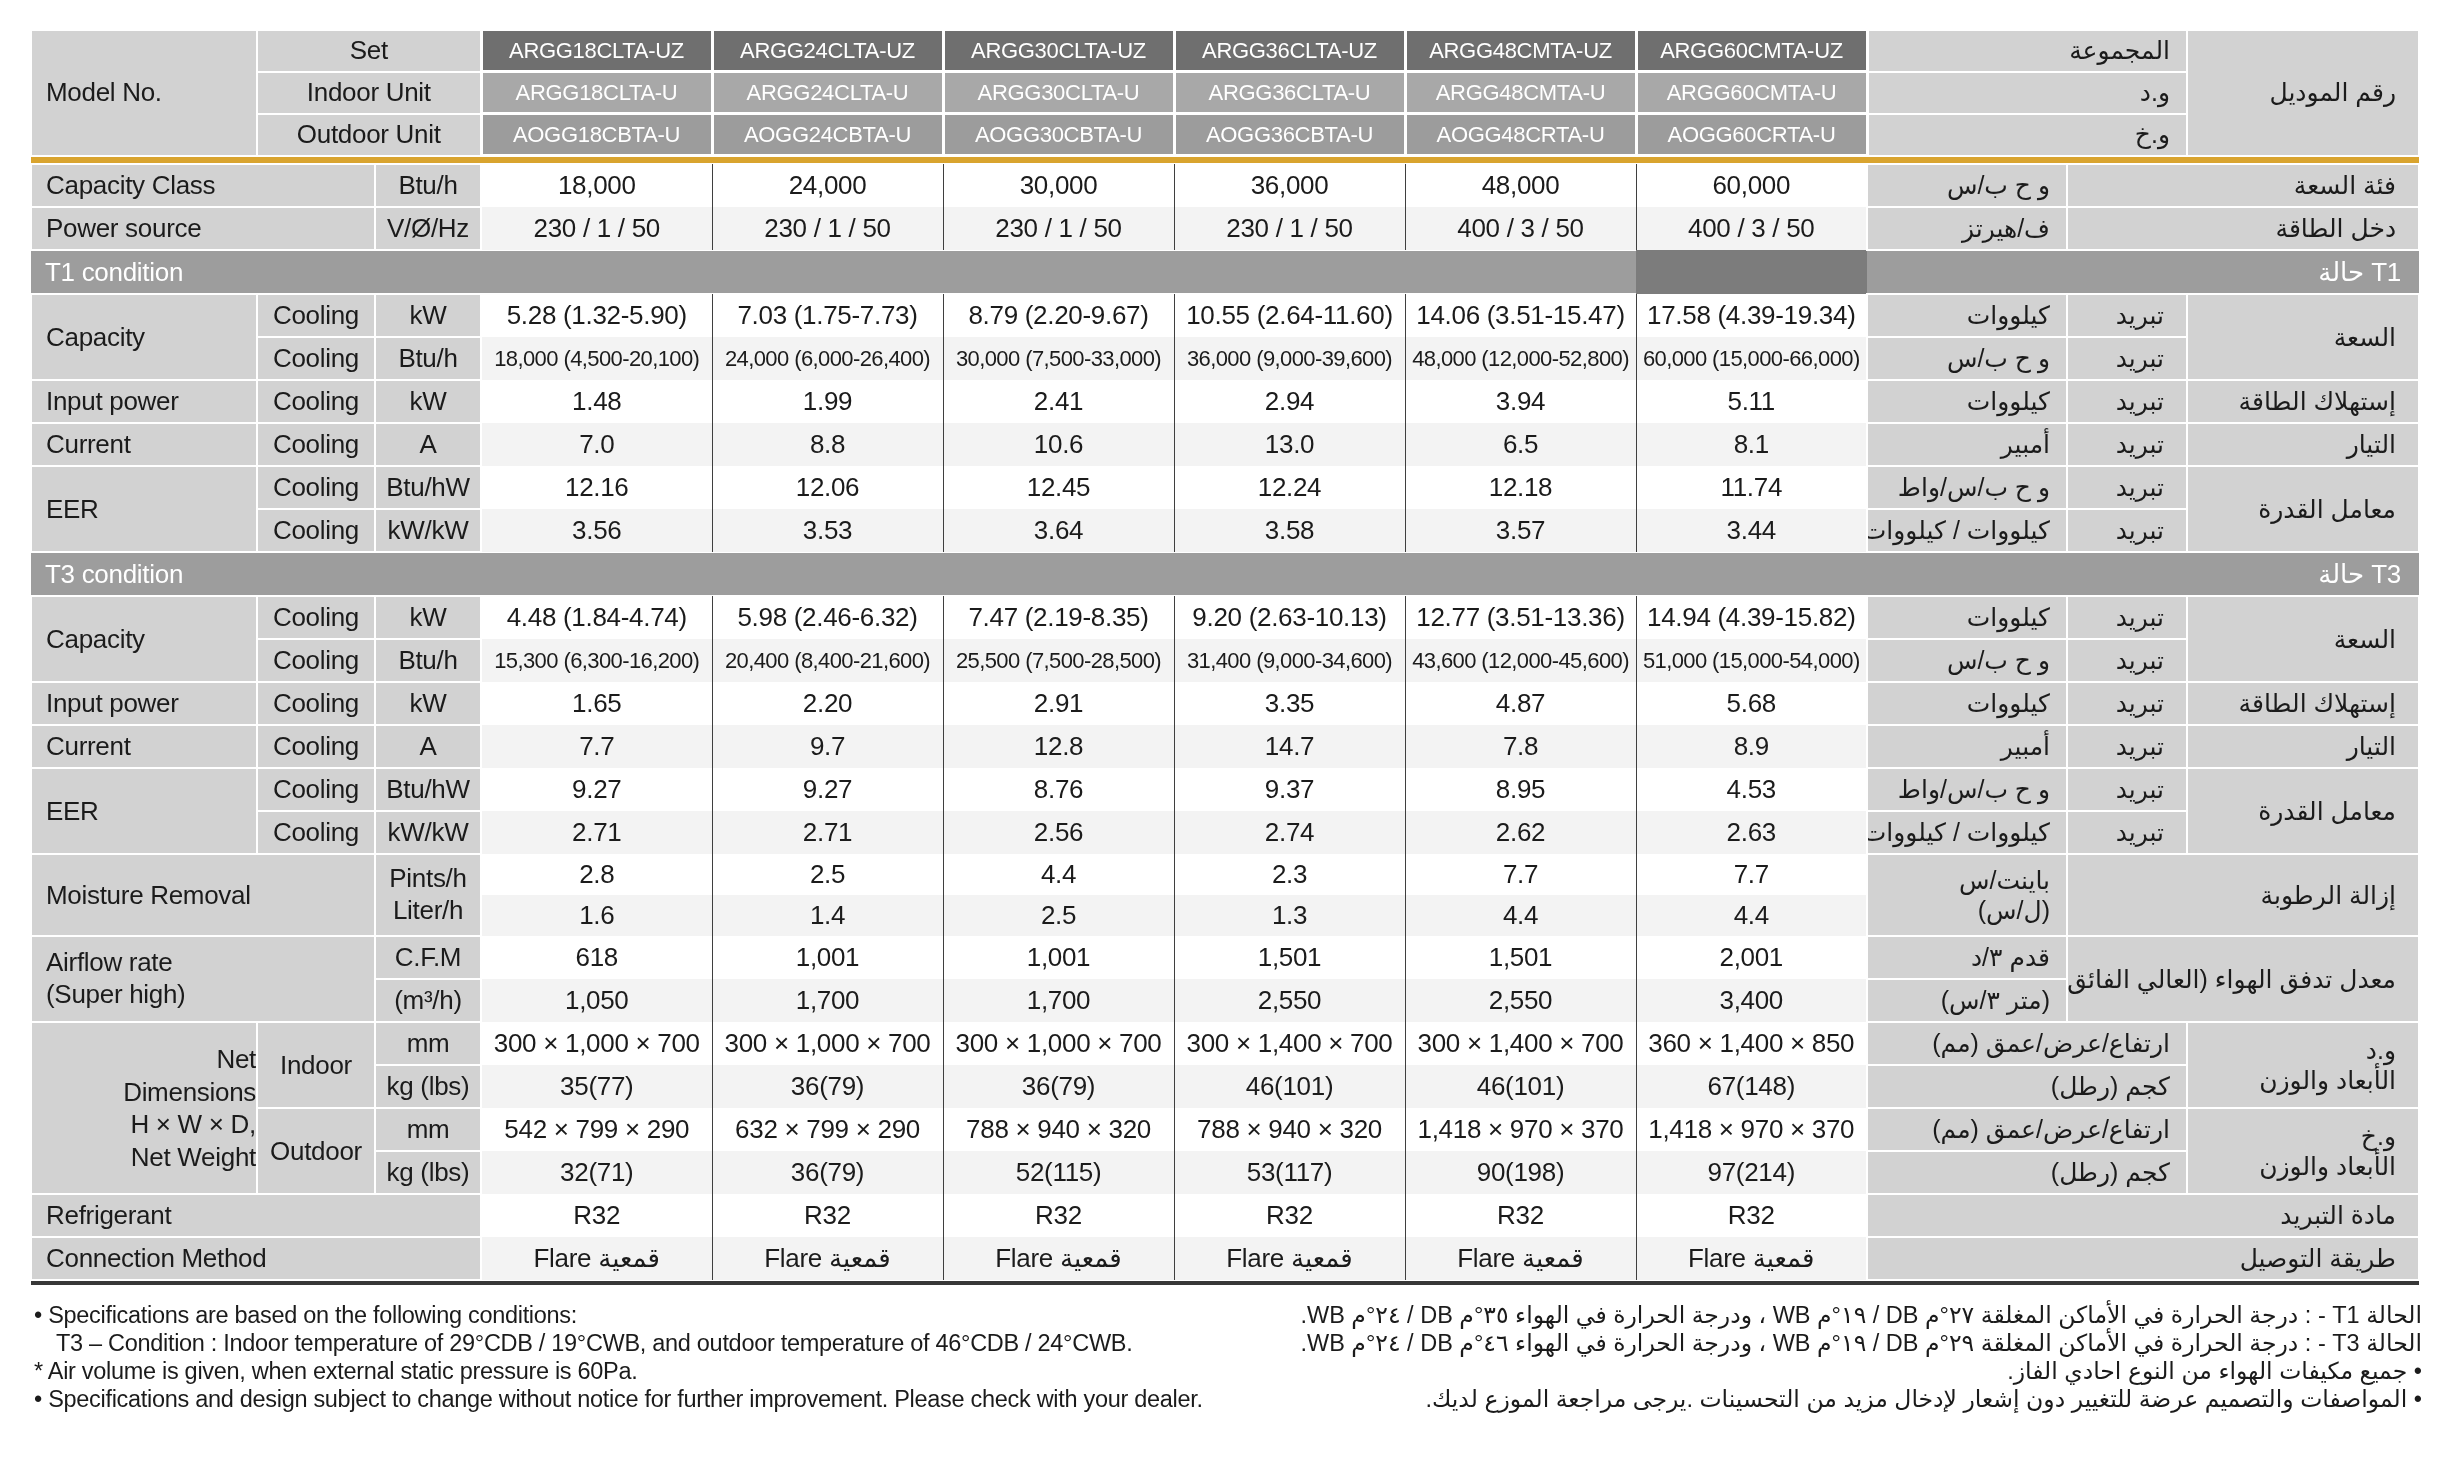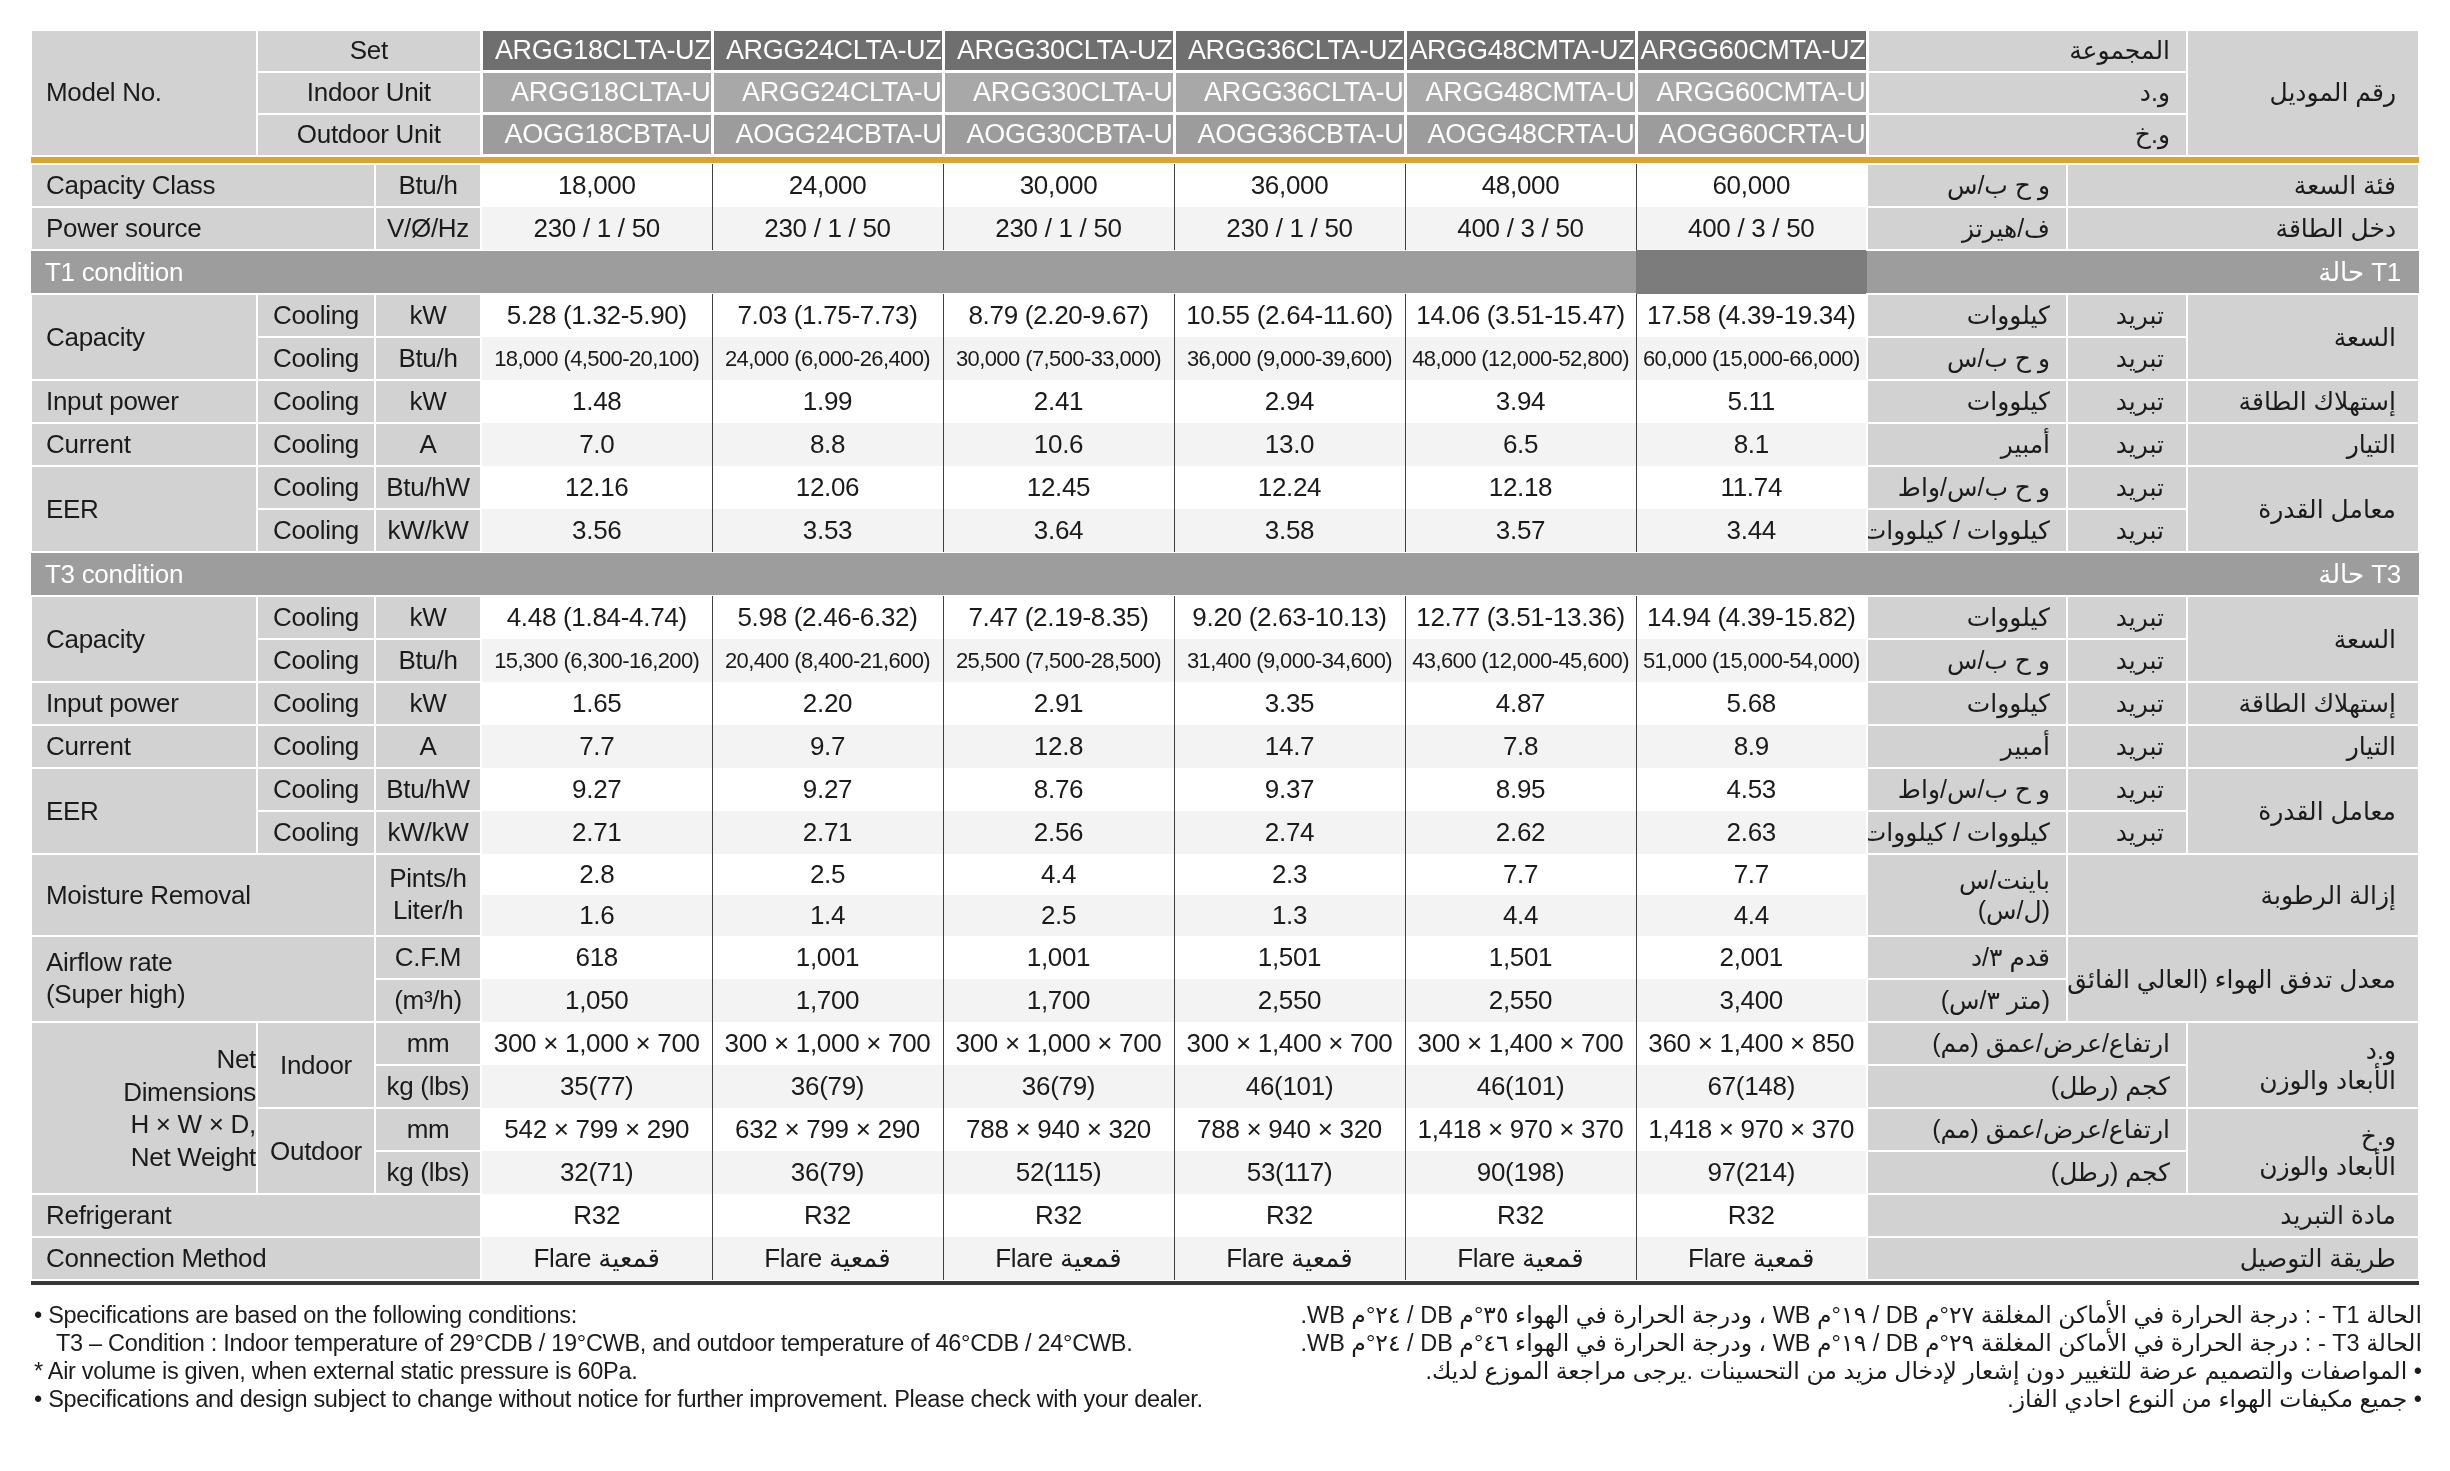--- a/index.html
+++ b/index.html
@@ -13,21 +13,21 @@
   
   .g{background:#d2d2d2;border:2px solid #ffffff;}
   .l{text-align:left;padding-left:14px;}
   
   .d{background:#ffffff;border-left:1px solid #3f3f3f;}
   .d0{border-left:none;}
   .d5{border-right:1px solid #8b5cf6;}
   tr.alt td.d{background:#f3f3f3;}
   td.sm{font-size:22px;letter-spacing:-0.6px;}
   
-  .mh,.mi,.mo{color:#ffffff;border:3px solid #ffffff;font-size:27px;text-align:right;}
+  .mh,.mi,.mo{color:#ffffff;border:3px solid #ffffff;font-size:22px;}
   .mh{background:#6f6f6f;}
   .mi{background:#a8a8a8;}
   .mo{background:#9c9c9c;}
   .hset{height:39px;}
   
   .band{background:#9d9d9d;color:#ffffff;text-align:left;padding-left:14px;height:42px;}
   .banddark{background:#7c7c7c;}
   .bandar{background:#9d9d9d;color:#ffffff;text-align:right;padding-right:18px;height:42px;}
   
   .aru,.ars,.arl{text-align:right;padding-right:16px;font-size:25px;}
@@ -438,16 +438,16 @@
 <div class="foot">
   <div class="foot-en">
     <div>• Specifications are based on the following conditions:</div>
     <div class="ind">T3 – Condition : Indoor temperature of 29°CDB / 19°CWB, and outdoor temperature of 46°CDB / 24°CWB.</div>
     <div>* Air volume is given, when external static pressure is 60Pa.</div>
     <div>• Specifications and design subject to change without notice for further improvement. Please check with your dealer.</div>
   </div>
   <div class="foot-ar" dir="rtl">
     <div>الحالة T1 - : درجة الحرارة في الأماكن المغلقة ٢٧°م DB / ١٩°م WB ، ودرجة الحرارة في الهواء ٣٥°م DB / ٢٤°م WB.</div>
     <div>الحالة T3 - : درجة الحرارة في الأماكن المغلقة ٢٩°م DB / ١٩°م WB ، ودرجة الحرارة في الهواء ٤٦°م DB / ٢٤°م WB.</div>
+    <div>• جميع مكيفات الهواء من النوع احادي الفاز.</div>
     <div>• المواصفات والتصميم عرضة للتغيير دون إشعار لإدخال مزيد من التحسينات .يرجى مراجعة الموزع لديك.</div>
-    <div>• جميع مكيفات الهواء من النوع احادي الفاز.</div>
   </div>
 </div>
 
 </body></html>

